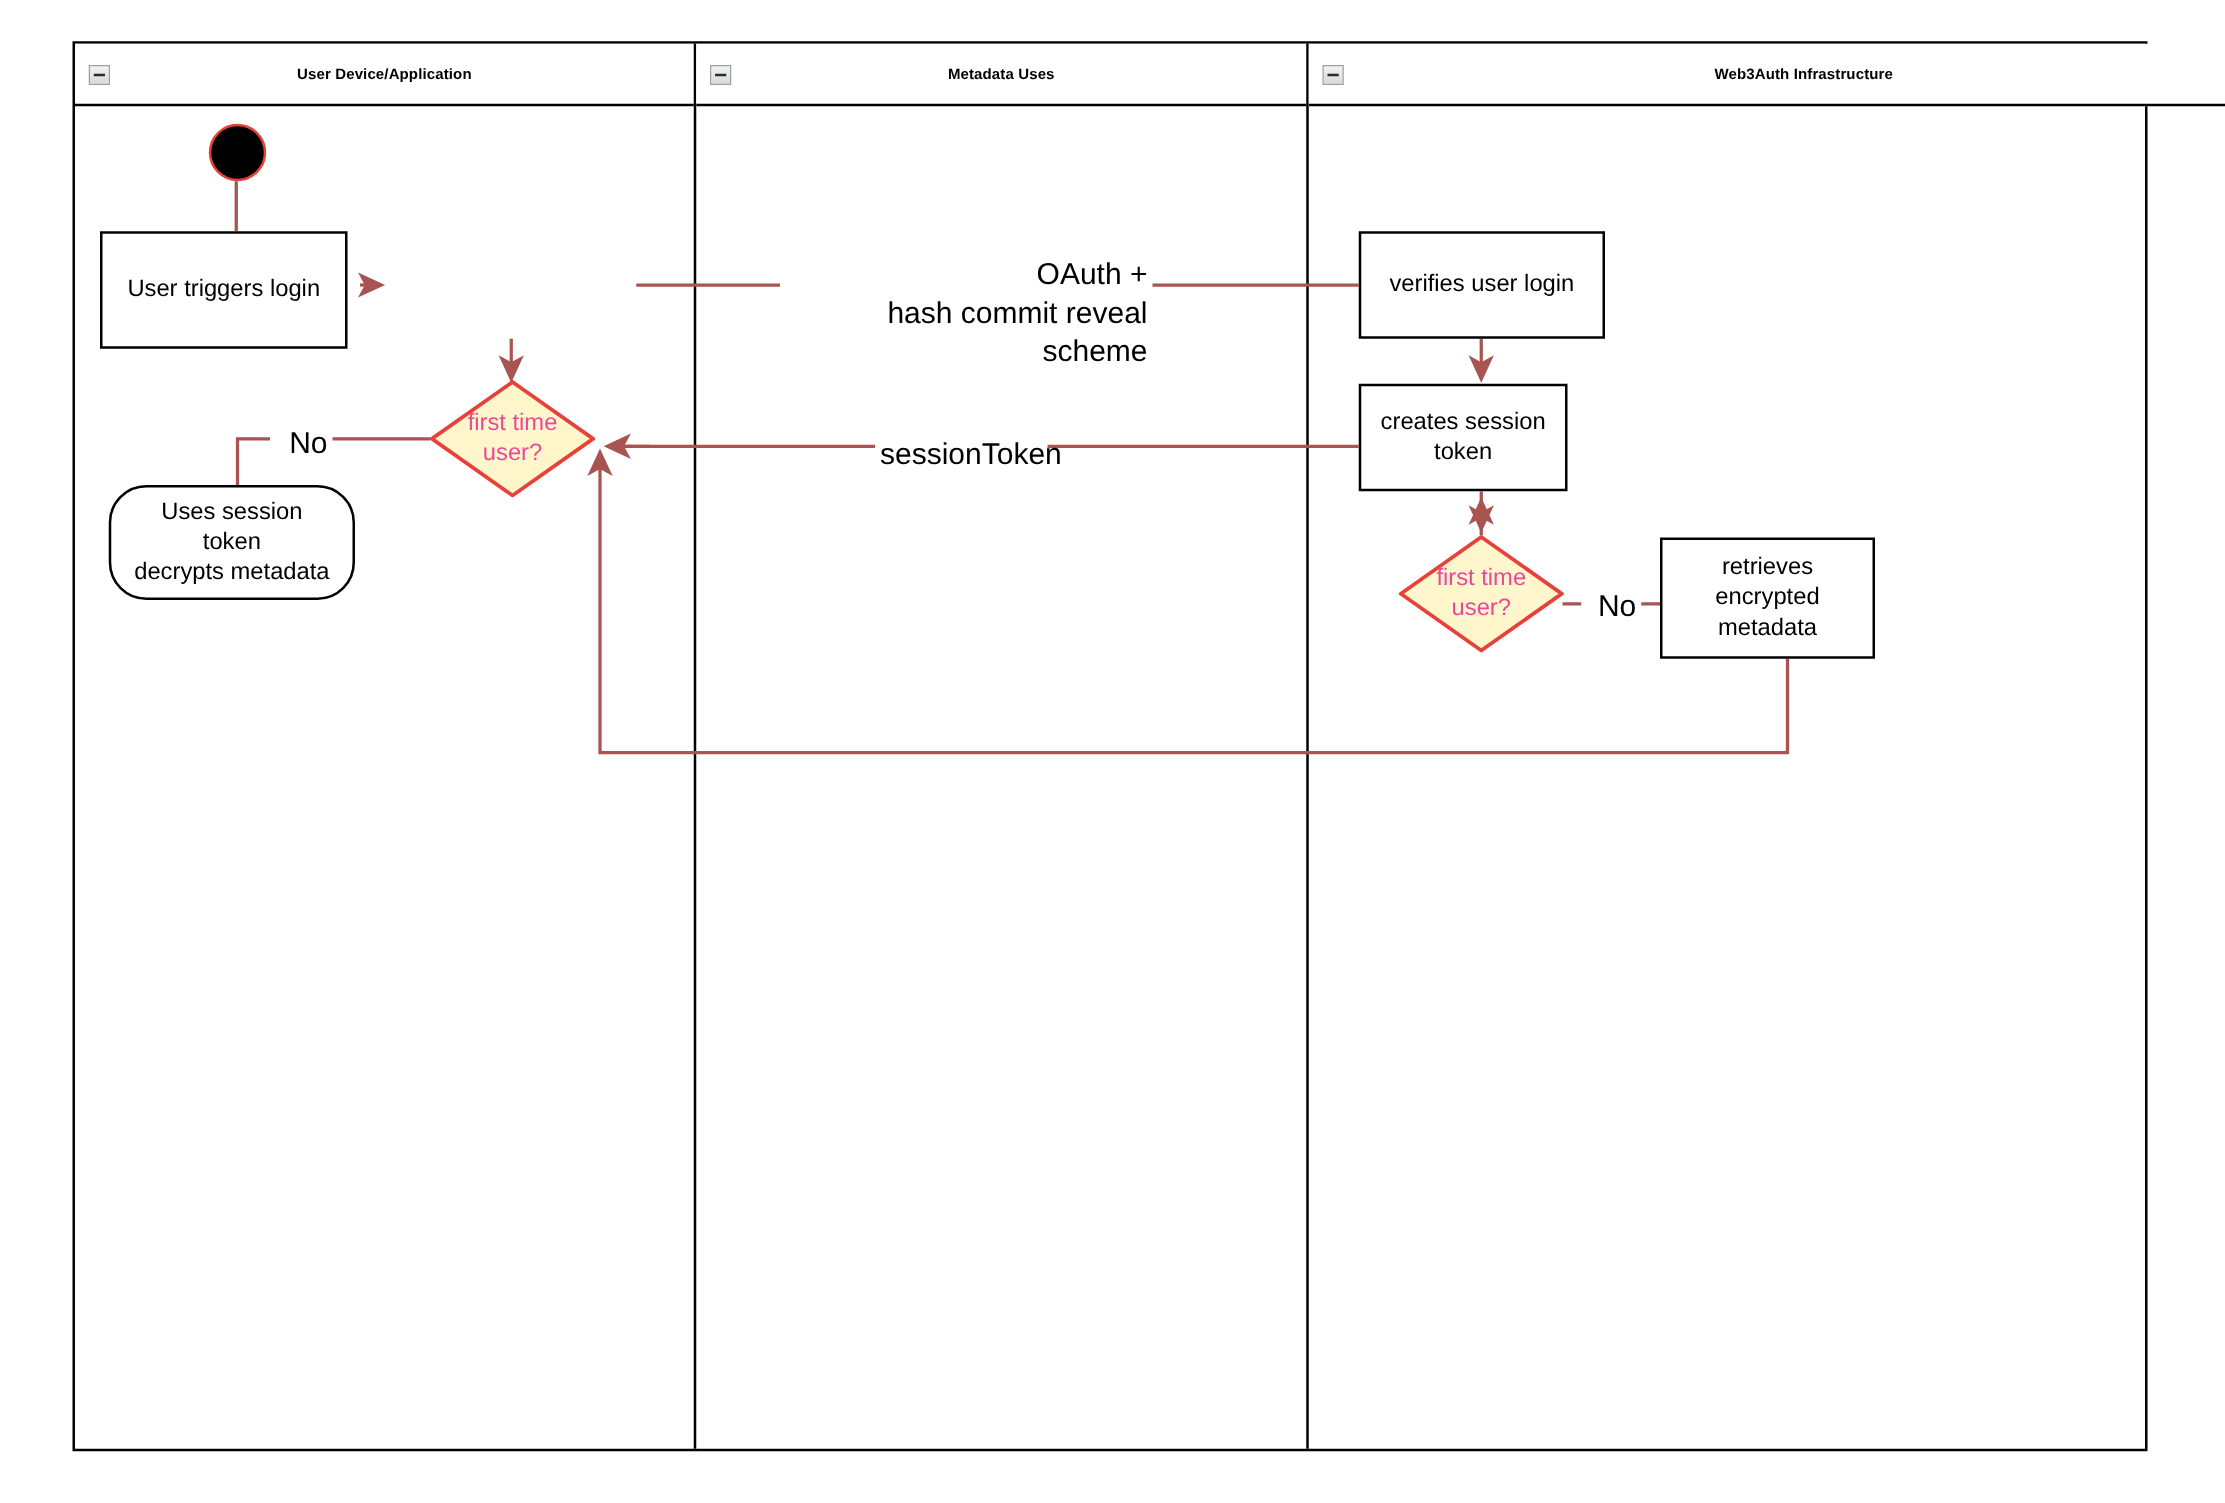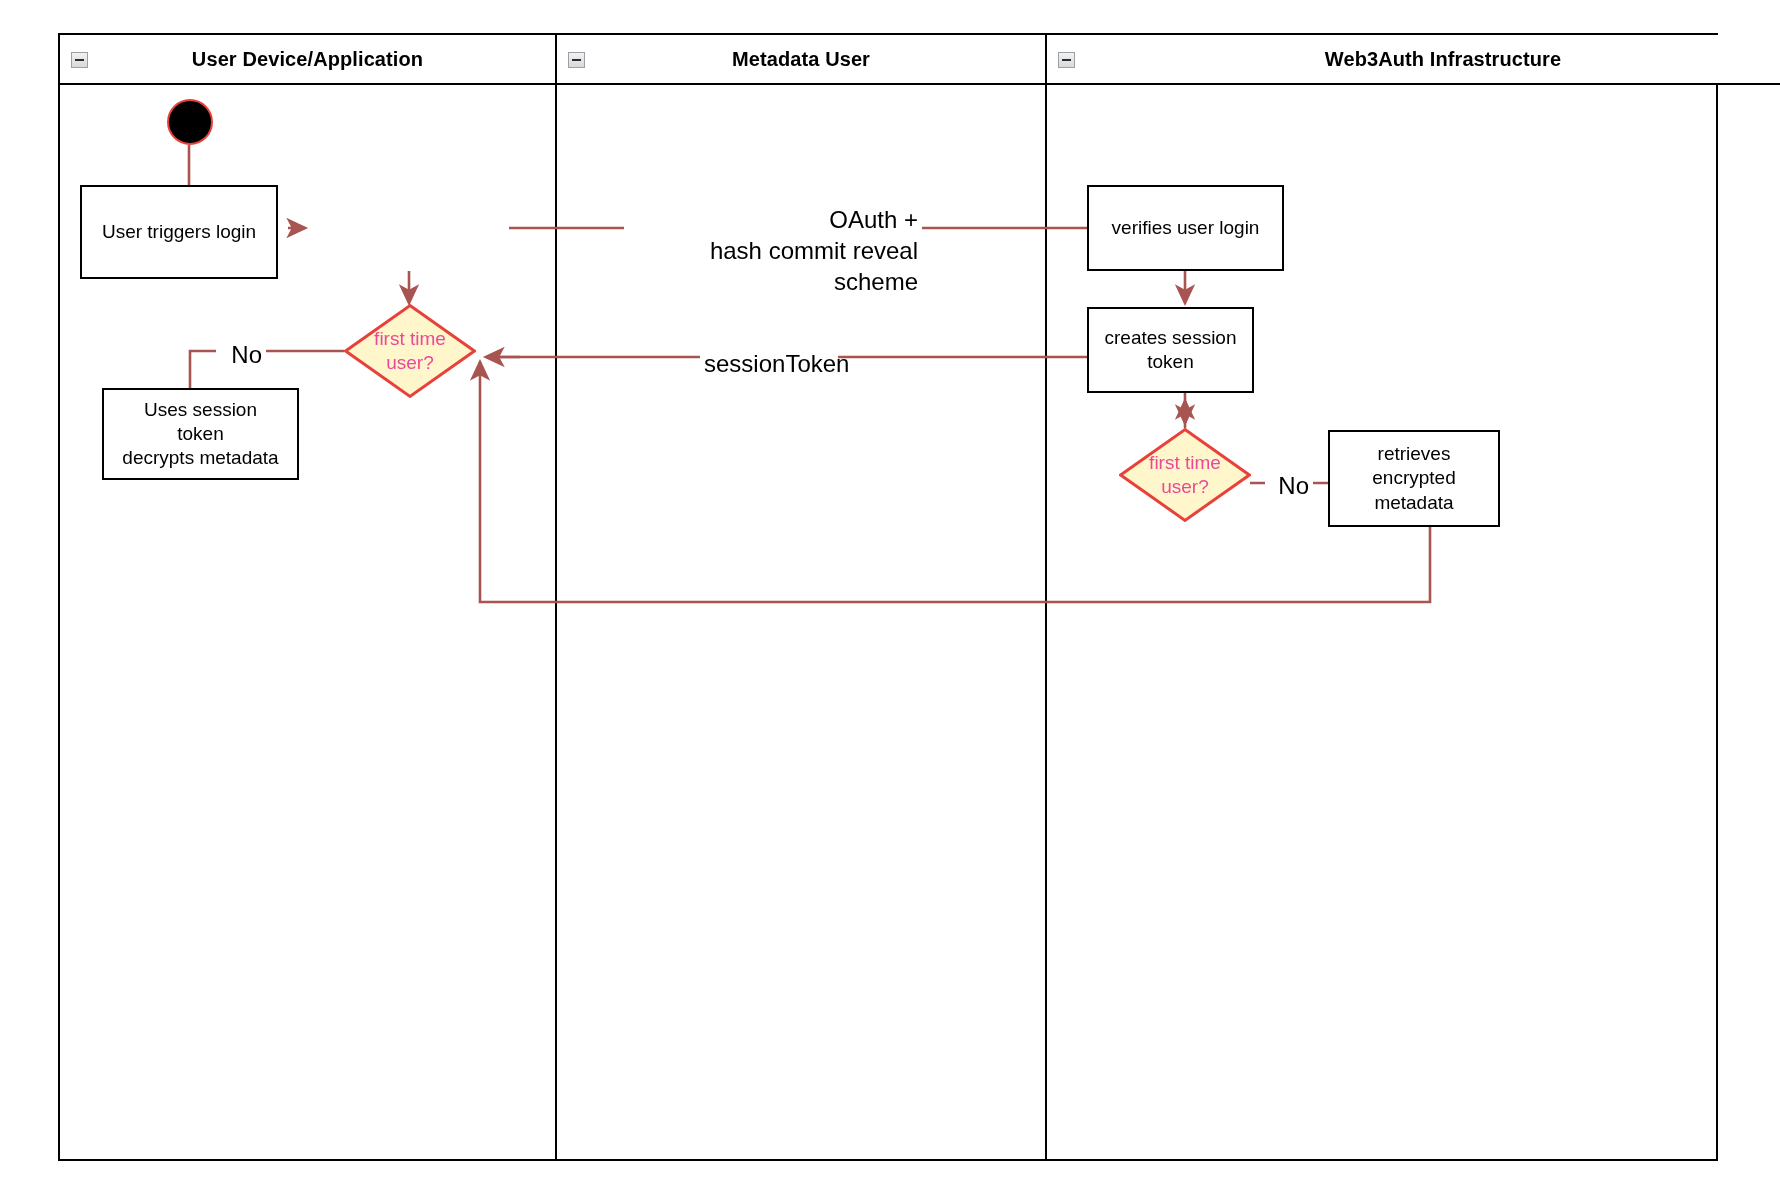--- a/index.html
+++ b/index.html
@@ -41,21 +41,21 @@
     width: 100%;
     height: 50px;
     box-sizing: border-box;
     border-bottom: 2.5px solid #000000;
     display: flex;
     align-items: center;
     justify-content: center;
     background: #ffffff;
   }
   .lane-title {
-    font-size: 20px;
+    font-size: 12px;
     font-weight: bold;
     color: #000000;
     letter-spacing: 0.1px;
     text-align: center;
     white-space: nowrap;
   }
   .collapse-icon {
     position: absolute;
     left: 11px;
     top: 17px;
@@ -153,21 +153,21 @@
     <div class="lane" style="left:0px; width:495px;">
       <div class="lane-header">
         <span class="collapse-icon"></span>
         <span class="lane-title">User Device/Application</span>
       </div>
     </div>
 
     <div class="lane divider" style="left:495px; width:490px;">
       <div class="lane-header">
         <span class="collapse-icon"></span>
-        <span class="lane-title">Metadata User</span>
+        <span class="lane-title">Metadata Uses</span>
       </div>
     </div>
 
     <div class="lane divider" style="left:985px; width:794px;">
       <div class="lane-header">
         <span class="collapse-icon"></span>
         <span class="lane-title">Web3Auth Infrastructure</span>
       </div>
     </div>
   </div>
@@ -211,21 +211,21 @@
 
 
   <div class="decision" style="left:344px; top:304px; width:132px; height:94px;">
     <svg width="132" height="94" viewBox="0 0 132 94" xmlns="http://www.w3.org/2000/svg">
       <polygon points="66,1.6 130.4,47 66,92.4 1.6,47" fill="#fff6cc" stroke="#e8413a" stroke-width="3"></polygon>
     </svg>
     <div class="dtext">first time
 user?</div>
   </div>
 
-  <div class="node" style="left:102px; top:388px; width:197px; height:92px;">Uses session
+  <div class="node" style="left:87px; top:388px; width:197px; height:92px;border-radius:30px;">Uses session
 token
 decrypts metadata</div>
 
   <div class="node" style="left:1087px; top:185px; width:197px; height:86px;">verifies user login</div>
 
   <div class="node" style="left:1087px; top:307px; width:167px; height:86px;">creates session
 token</div>
 
   <div class="decision" style="left:1119px; top:428px; width:132px; height:94px;">
     <svg width="132" height="94" viewBox="0 0 132 94" xmlns="http://www.w3.org/2000/svg">

